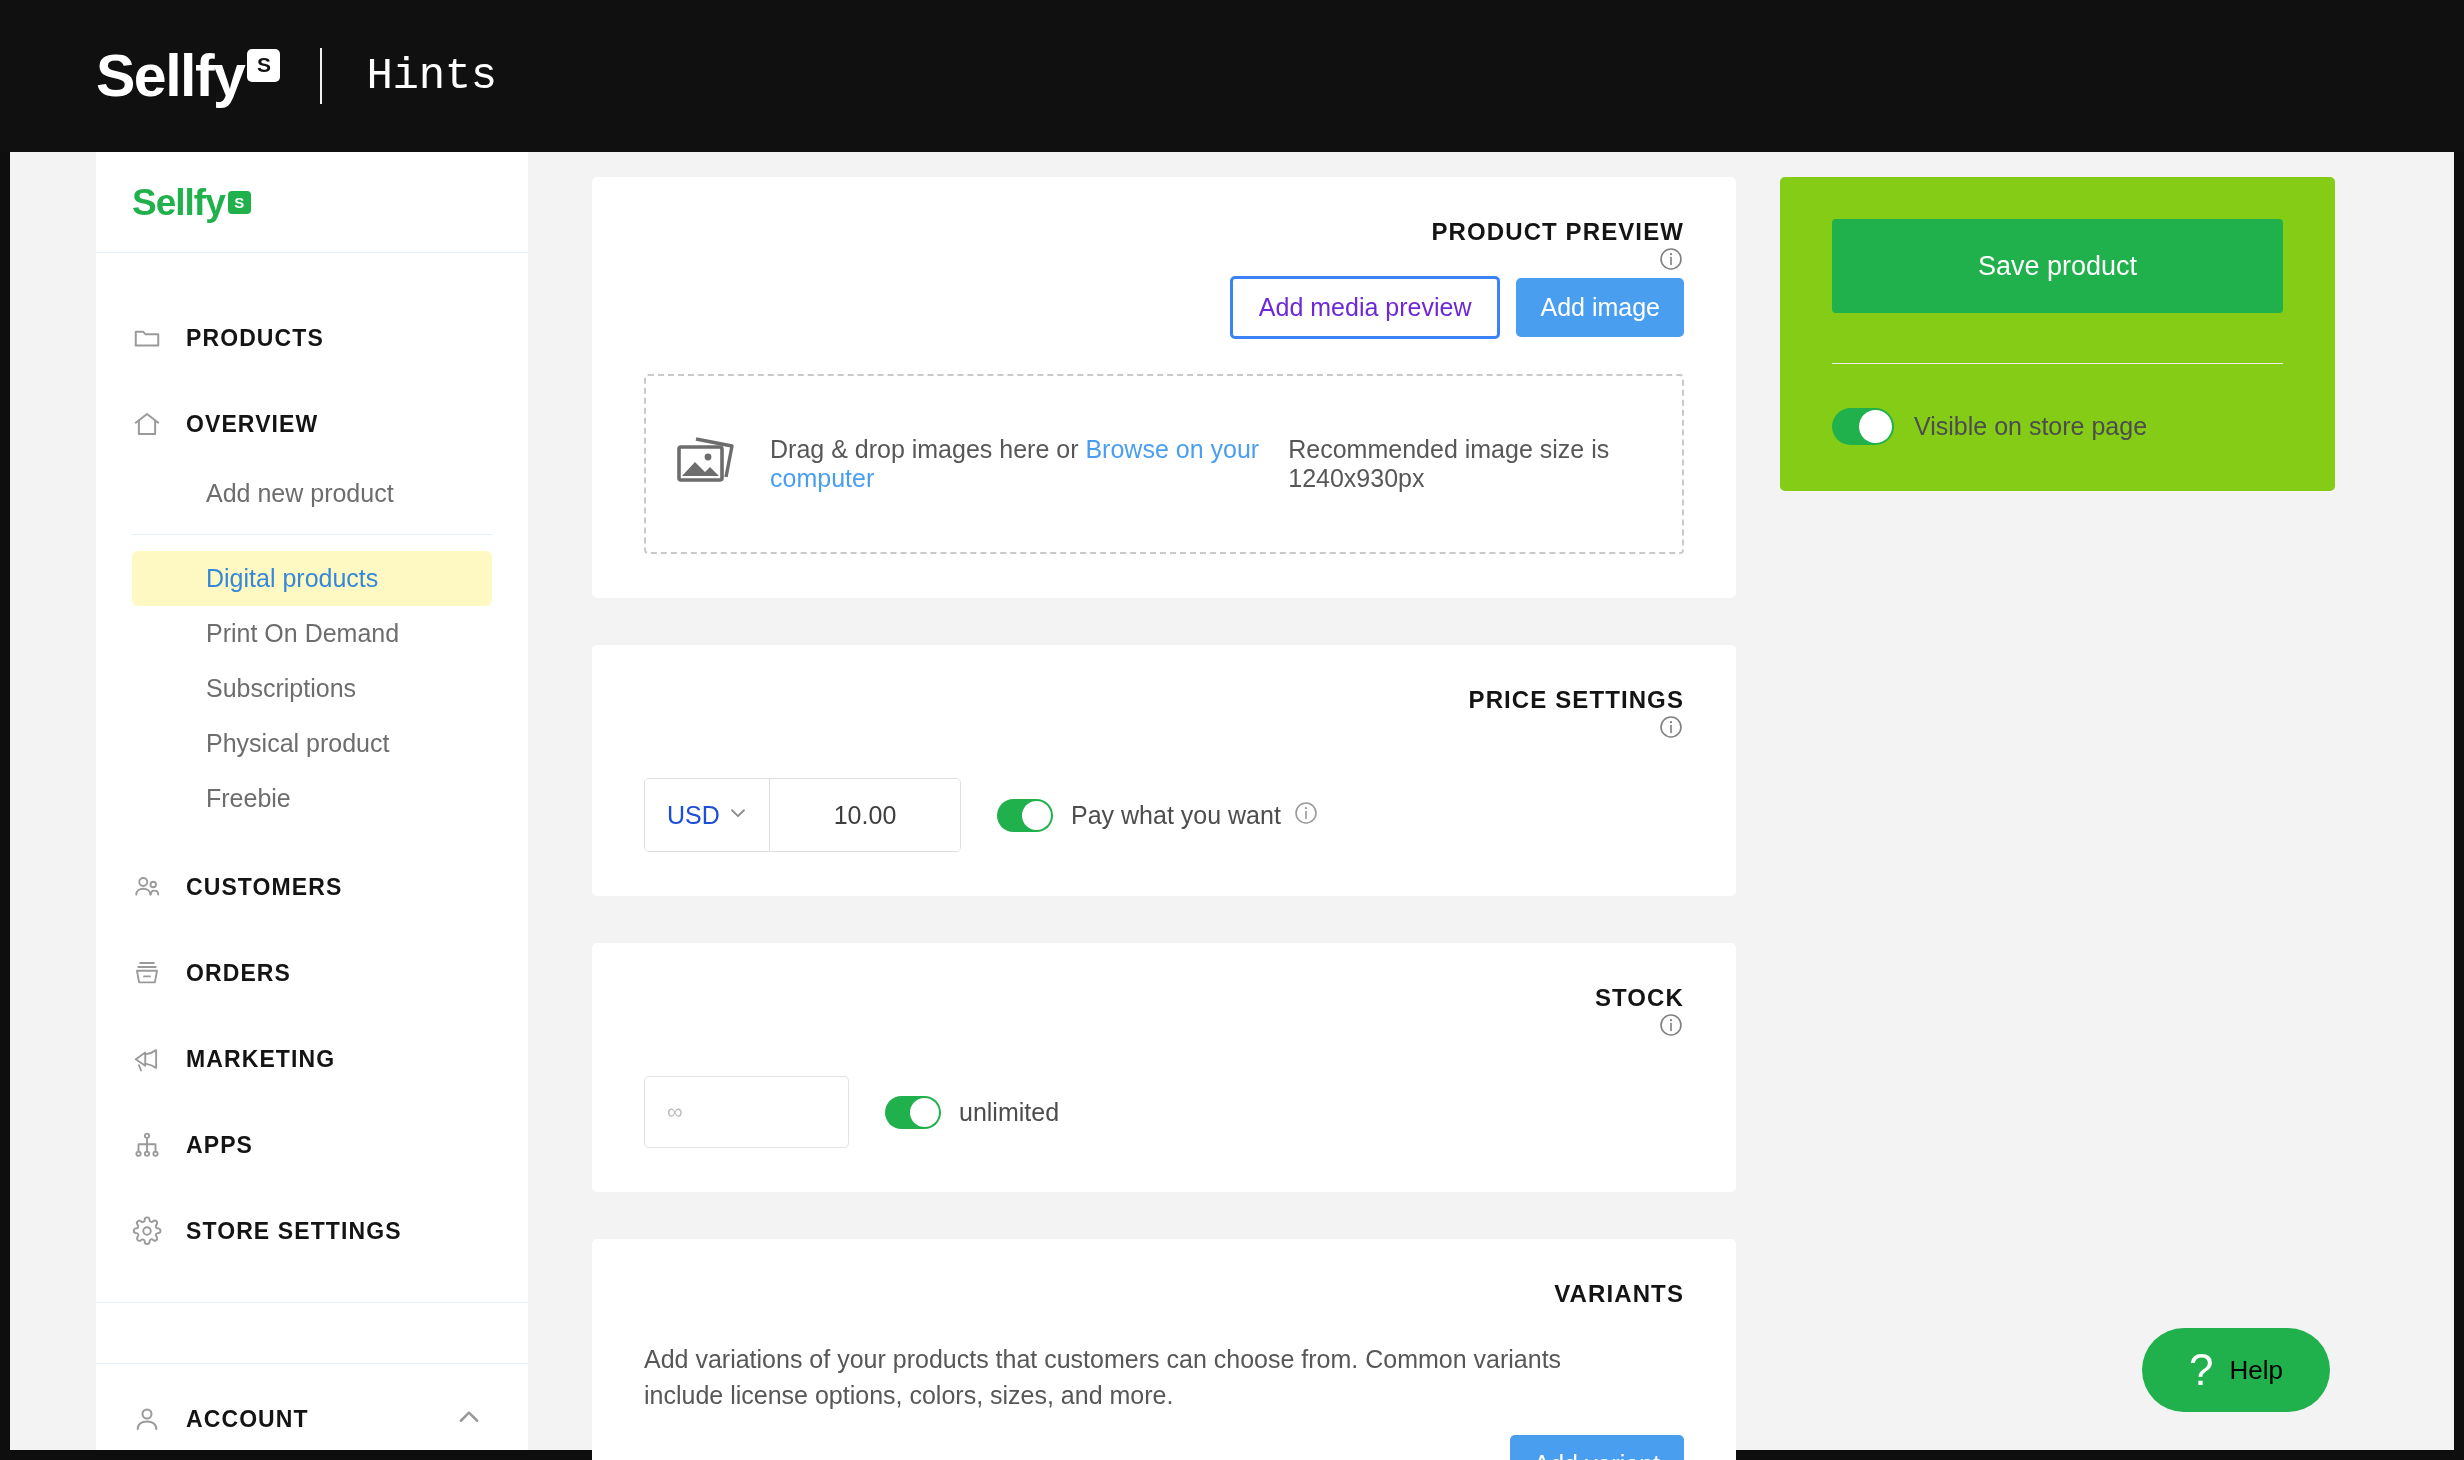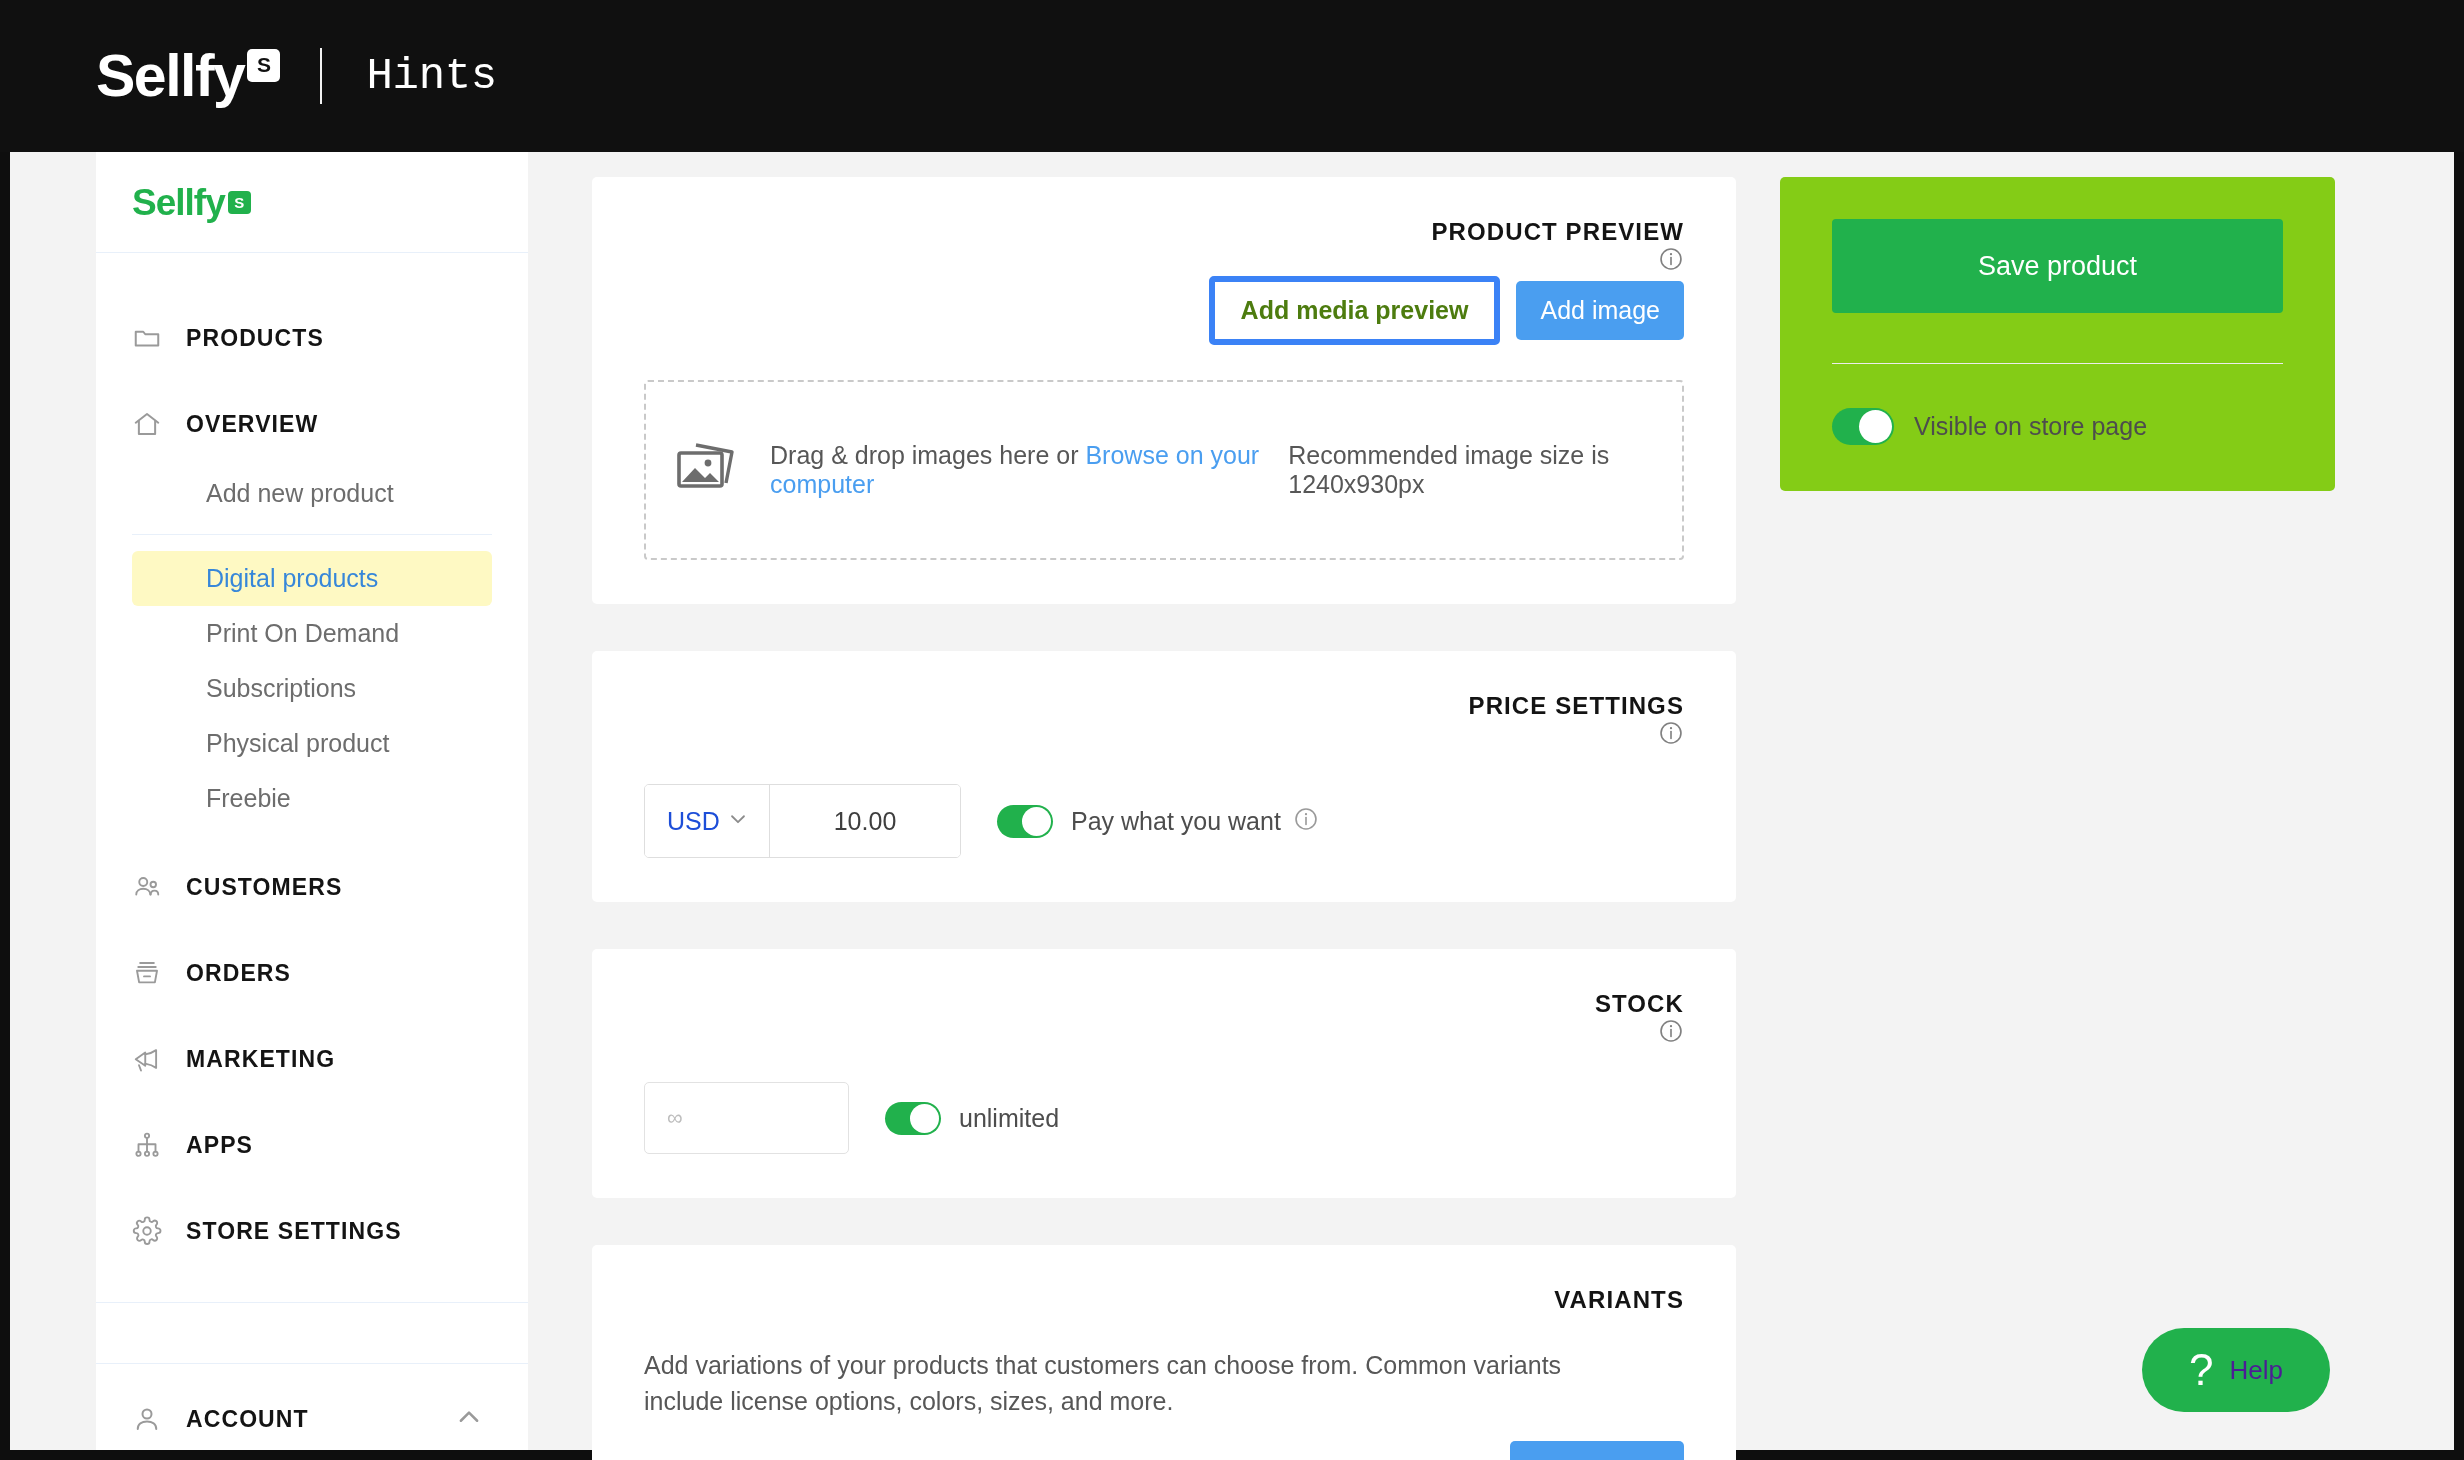--- a/index.html
+++ b/index.html
@@ -87,23 +87,22 @@
   .card-title {
     font-size: 24px; font-weight: bold; color: #141414; letter-spacing: 1.1px;
   }
   .info-icon { margin-left: 12px; flex-shrink: 0; }
 
   .btn {
     border: none; border-radius: 5px; font-size: 25px; cursor: pointer;
     font-family: "Liberation Sans", sans-serif;
   }
   .btn-outline {
-    background: #ffffff; border: 6px solid #3b82f6; color: #4d7c0f;
+    background: #ffffff; border: 3px solid #3b82f6; color: #6d28d9;
     padding: 14px 26px;
-    font-weight: bold;
   }
   .btn-blue { background: #4a9ef0; color: #ffffff; padding: 15px 24px; }
   .btn-green { background: #21b14c; color: #ffffff; }
   .head-actions { margin-left: auto; display: flex; align-items: center; gap: 16px; }
 
   .dropzone {
     margin-top: 35px; border: 2px dashed #c9c9c9; border-radius: 4px;
     height: 180px; display: flex; align-items: center; padding-left: 28px;
   }
   .dz-icon { margin-right: 32px; flex-shrink: 0; }
@@ -156,21 +155,21 @@
   .visible-row .toggle .knob { width: 33px; height: 33px; }
   .visible-label { font-size: 25px; color: #4d4d4d; margin-left: 20px; }
 
   
   .help-fab {
     position: absolute; left: 2142px; top: 1328px; width: 188px; height: 84px;
     background: #21b14c; border-radius: 42px; display: flex; align-items: center;
     justify-content: center; gap: 16px; cursor: pointer;
   }
   .help-q { font-size: 44px; color: #ffffff; line-height: 1; font-weight: 400; }
-  .help-text { font-size: 26px; color: #4c1d95; }
+  .help-text { font-size: 26px; color: #000000; }
 </style>
 </head>
 <body>
 
 <div class="page">
 
   <div class="topbar">
     <div class="logo-dark">
       <span class="word">Sellfy</span>
       <span class="logo-badge dark-bg">S</span>

